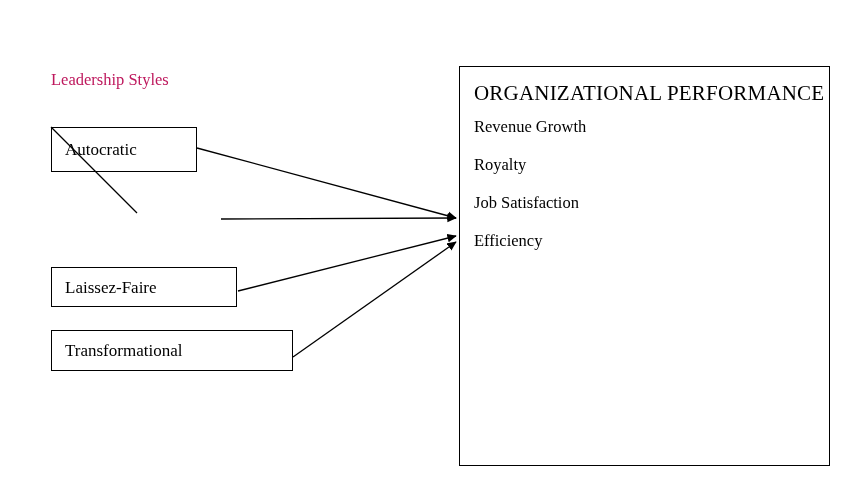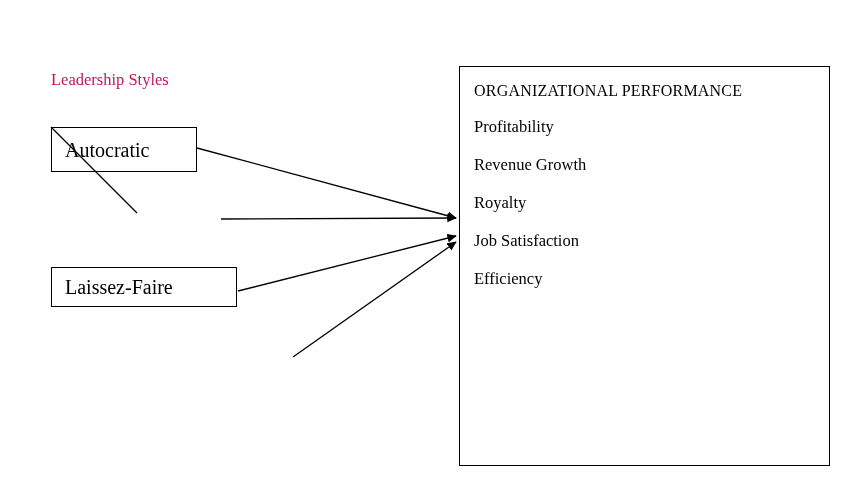--- a/index.html
+++ b/index.html
@@ -33,41 +33,41 @@
   }
   .style-box {
     position: absolute;
     box-sizing: border-box;
     border: 1.3px solid #000000;
     background: transparent;
     display: flex;
     align-items: center;
   }
   .style-box > span {
-    font-size: 20px;
+    font-size: 17px;
     line-height: 1;
     padding-left: 13px;
     white-space: nowrap;
     color: #000000;
   }
   .outcome-panel {
     position: absolute;
     left: 459px;
     top: 66px;
     width: 371px;
     height: 400px;
     box-sizing: border-box;
     border: 1.3px solid #000000;
     background: transparent;
   }
   .outcome-heading {
     position: absolute;
     left: 14px;
     top: 16px;
-    font-size: 16px;
+    font-size: 21px;
     line-height: 1;
     letter-spacing: 0.2px;
     white-space: nowrap;
     color: #000000;
   }
   .outcome-list {
     position: absolute;
     left: 14px;
     top: 52px;
     margin: 0;
@@ -106,25 +106,27 @@
 
   <div class="style-box" style="left:51px; top:127px; width:146px; height:45px;">
     <span>Autocratic</span>
   </div>
 
 
   <div class="style-box" style="left:51px; top:267px; width:186px; height:40px;">
     <span>Laissez-Faire</span>
   </div>
 
+  <div class="style-box" style="left:51px; top:330px; width:242px; height:41px;">
+    <span>Transformational</span>
+  </div>
 
   <div class="outcome-panel">
     <div class="outcome-heading">ORGANIZATIONAL PERFORMANCE</div>
     <ul class="outcome-list" id="outcome-list">
-        <li>Profitability</li>
         <li>Revenue Growth</li>
         <li>Royalty</li>
         <li>Job Satisfaction</li>
         <li>Efficiency</li>
       </ul>
   </div>
 
 </div>
 
 </body></html>

